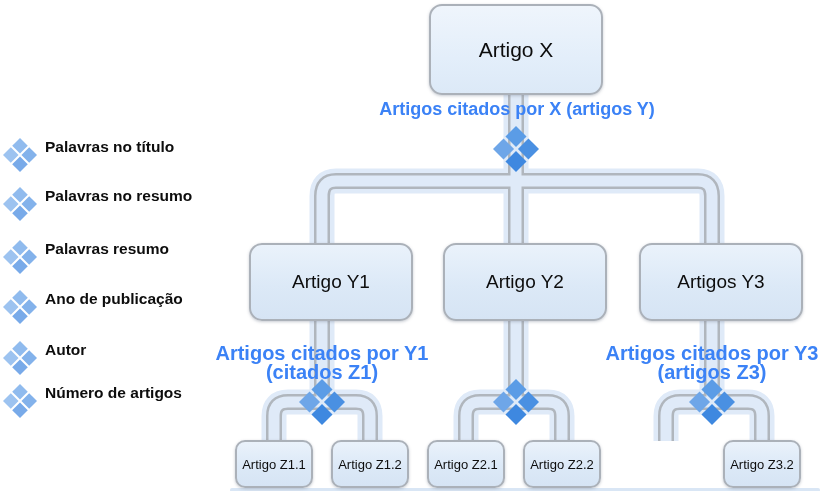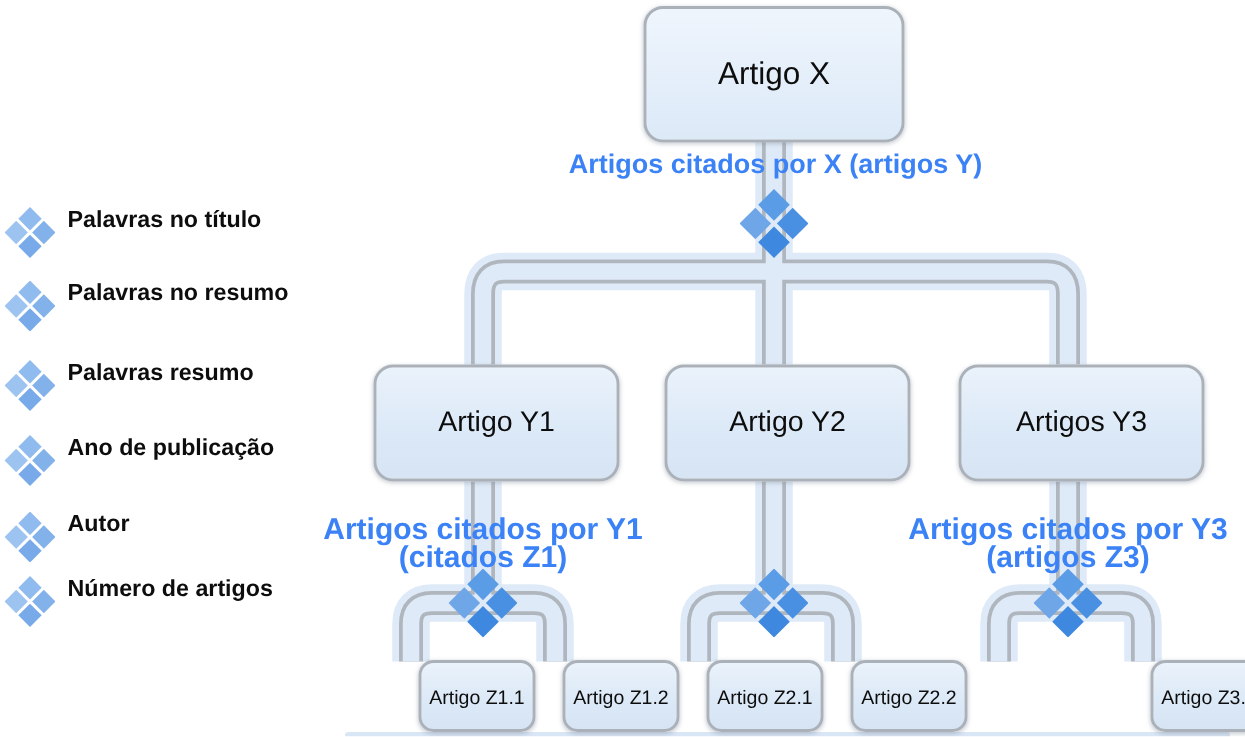--- a/index.html
+++ b/index.html
@@ -16,21 +16,21 @@
   .node{
     position:absolute;z-index:2;display:flex;align-items:center;justify-content:center;
     border:2px solid #abb1b9;border-radius:13px;
     background:linear-gradient(180deg,#eaf2fb 0%,#dce9f7 55%,#d6e4f4 100%);
     box-shadow:0 1px 3px rgba(130,140,155,.45);
     font-weight:400;text-align:center;box-sizing:border-box;
   }
   .node-x {left:429px;top:4px;  width:174px;height:91px;font-size:21px;
            background:linear-gradient(180deg,#eff5fc 0%,#e3eefa 60%,#dcE9f7 100%);}
   .node-y {top:243px;width:164px;height:78px;font-size:19px;}
-  .node-z {top:440px;width:78px;height:48px;font-size:13px;border-radius:10px;margin-left:44px;}
+  .node-z {top:440px;width:78px;height:48px;font-size:13px;border-radius:10px;}
   
   .caption{position:absolute;z-index:4;text-align:center;font-weight:700;color:#3b82f6;}
   .caption-x{left:356px;top:99px;width:322px;font-size:18px;line-height:21px;}
   .caption-y{top:317px;width:220px;font-size:20px;line-height:19px;margin-top:27px;}
   
   .cluster{position:absolute;z-index:3;}
   .cluster svg{display:block;}
   
   .legend-item{position:absolute;left:3px;z-index:2;display:flex;align-items:flex-start;gap:8px;}
   .legend-item .label{font-weight:700;font-size:15.5px;white-space:nowrap;}

